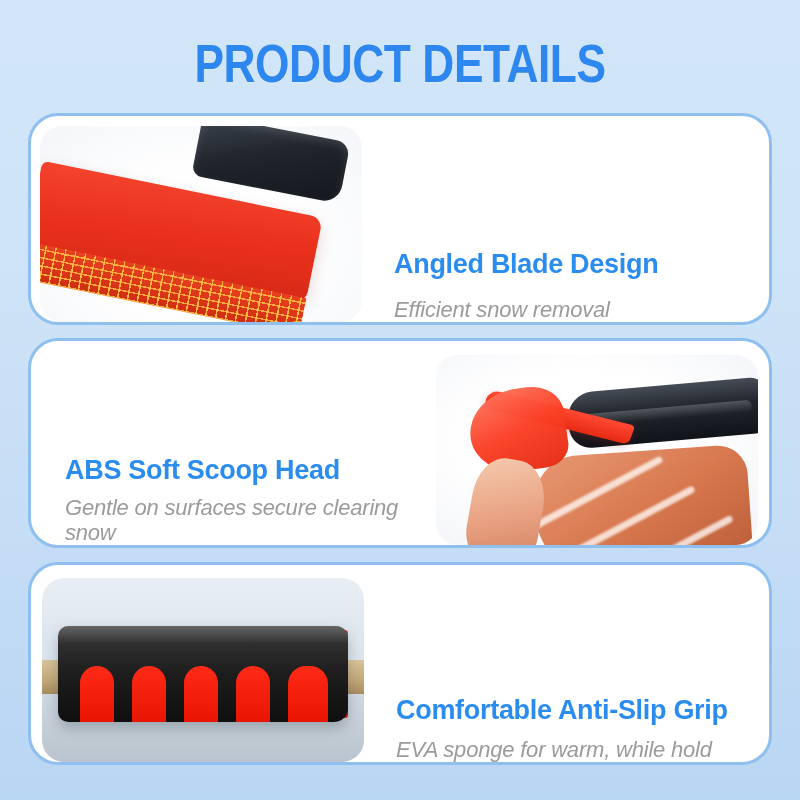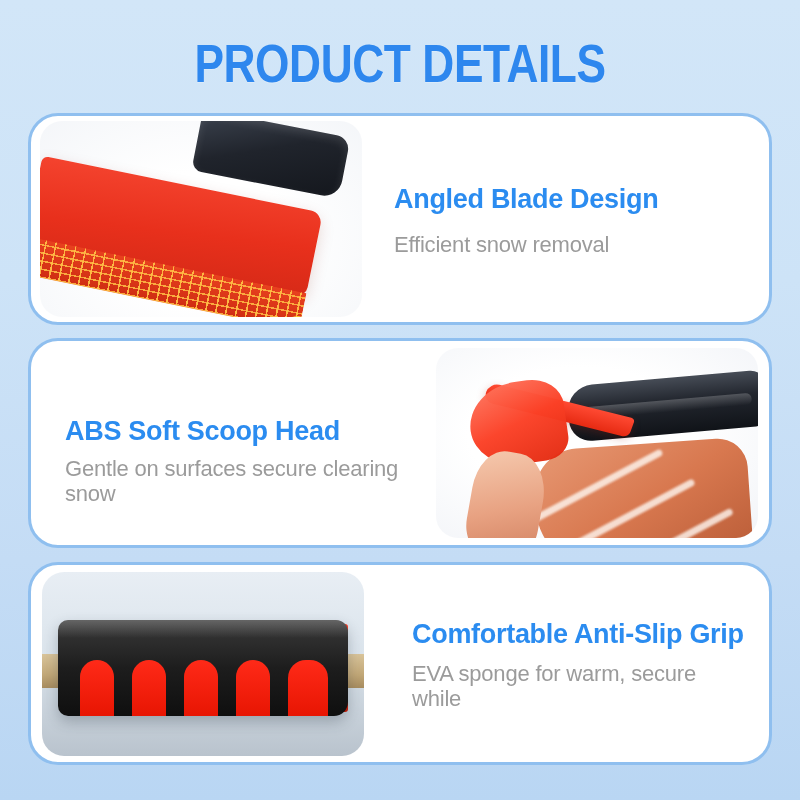--- a/index.html
+++ b/index.html
@@ -43,21 +43,21 @@
   
   .card {
     position: absolute;
     left: 28px;
     width: 744px;
     box-sizing: border-box;
     background: #ffffff;
     border: 3px solid #8fbfef;
     border-radius: 30px;
     display: flex;
-    align-items: center;
+    align-items: flex-end;
     overflow: hidden;
   }
   .card-1 { top: 113px;  height: 212px; }
   .card-2 { top: 338px;  height: 210px; }
   .card-3 { top: 562px;  height: 203px; }
 
   .card-media {
     position: relative;
     flex: 0 0 auto;
     border-radius: 22px;
@@ -76,35 +76,36 @@
     line-height: 34px;
     letter-spacing: -0.3px;
     margin: 0 0 12px 0;
   }
   .card-sub {
     color: #9b9b9b;
     font-size: 22px;
     line-height: 25px;
     letter-spacing: -0.2px;
     margin: 0;
+    font-style: italic;
   }
 
   
   .card-1 .card-media { width: 322px; height: 196px; margin-left: 9px; }
   .card-1 .card-text  { padding-left: 32px; }
   .card-1 .card-heading { margin-bottom: 16px; }
 
   
   .card-2 .card-text  { padding-left: 34px; padding-right: 8px; margin-top: 34px; }
   .card-2 .card-media { width: 322px; height: 190px; margin-right: 11px; }
   .card-2 .card-heading { margin-bottom: 8px; }
 
   
   .card-3 .card-media { width: 322px; height: 184px; margin-left: 11px; }
-  .card-3 .card-text  { padding-left: 48px; }
+  .card-3 .card-text  { padding-left: 32px; }
   .card-3 .card-heading { margin-bottom: 10px; }
 
   
   .photo1 {
     width: 100%; height: 100%;
     background: radial-gradient(ellipse at 50% 60%, #ffffff 40%, #f4f6f9 100%);
     position: relative;
   }
   .p1-blade {
     position: absolute;
@@ -329,17 +330,17 @@
           <div class="groove g2"></div>
           <div class="groove g3"></div>
           <div class="groove g4"></div>
           <div class="groove g5"></div>
         </div>
       </div>
     </div>
 
     <div class="card-text">
       <p class="card-heading">Comfortable Anti-Slip Grip</p>
-      <p class="card-sub">EVA sponge for warm, secure while</p>
+      <p class="card-sub">EVA sponge for warm, while hold</p>
     </div>
   </div>
 
 </div>
 
 </body></html>

